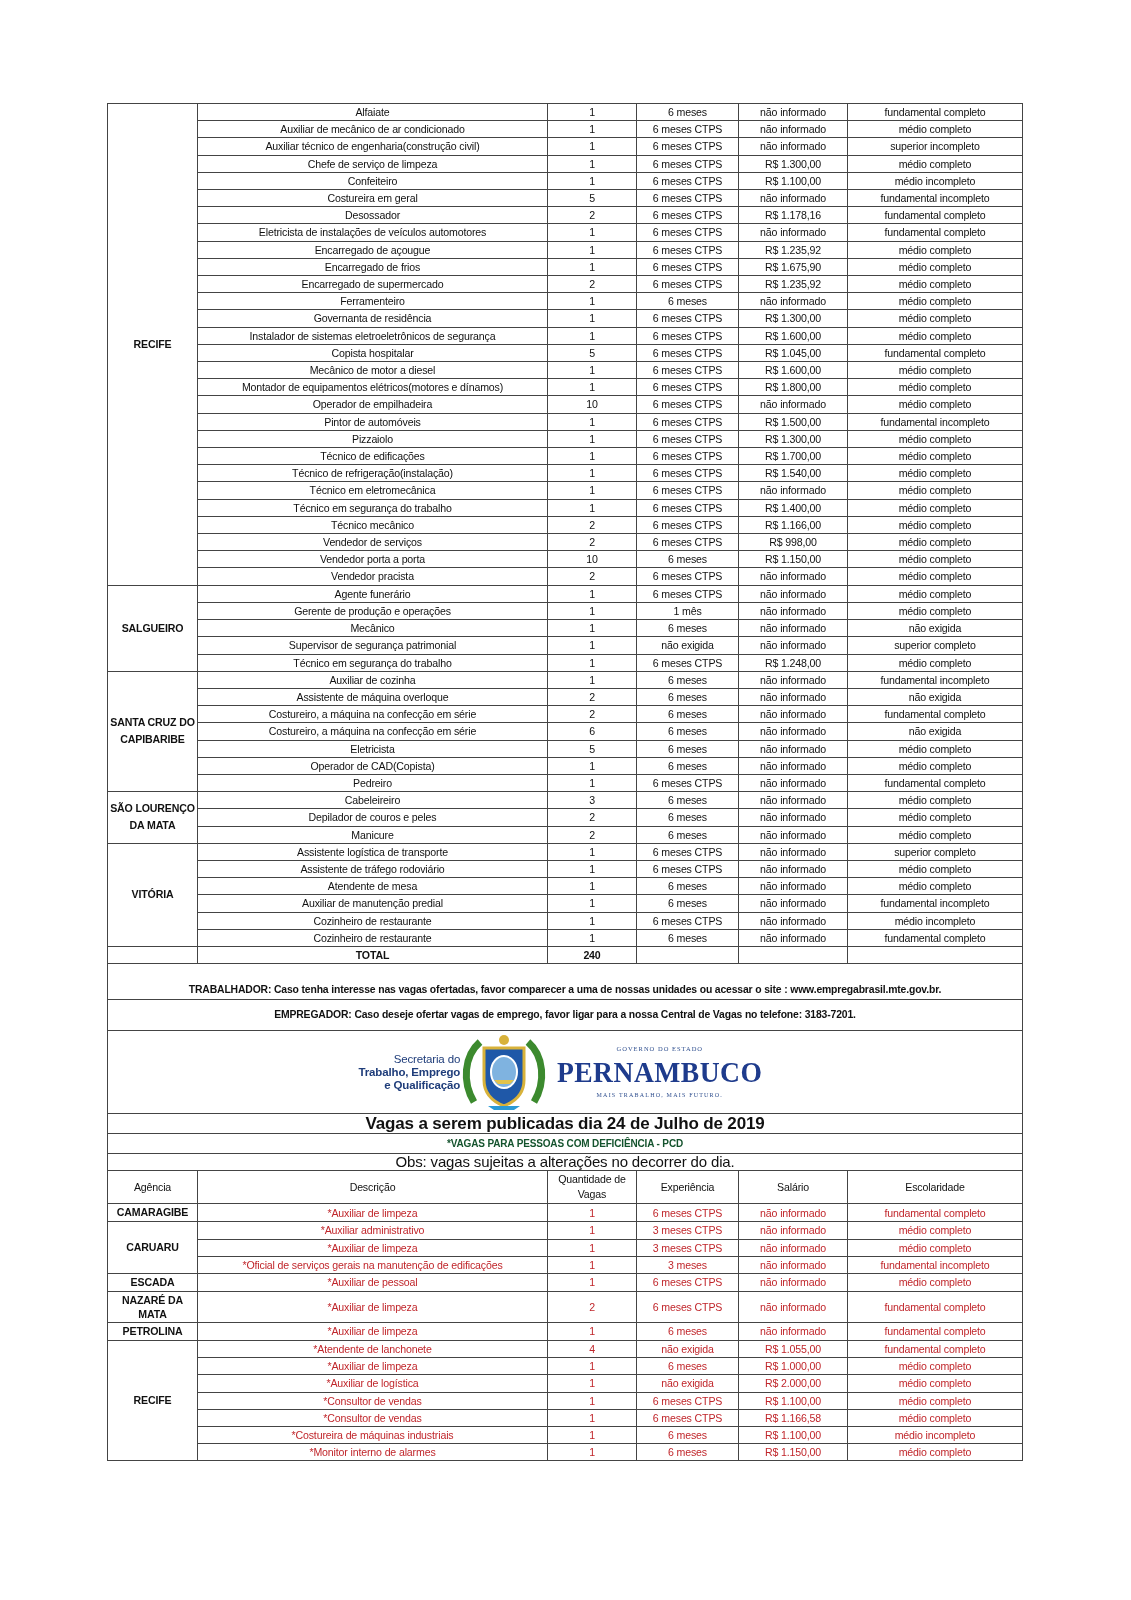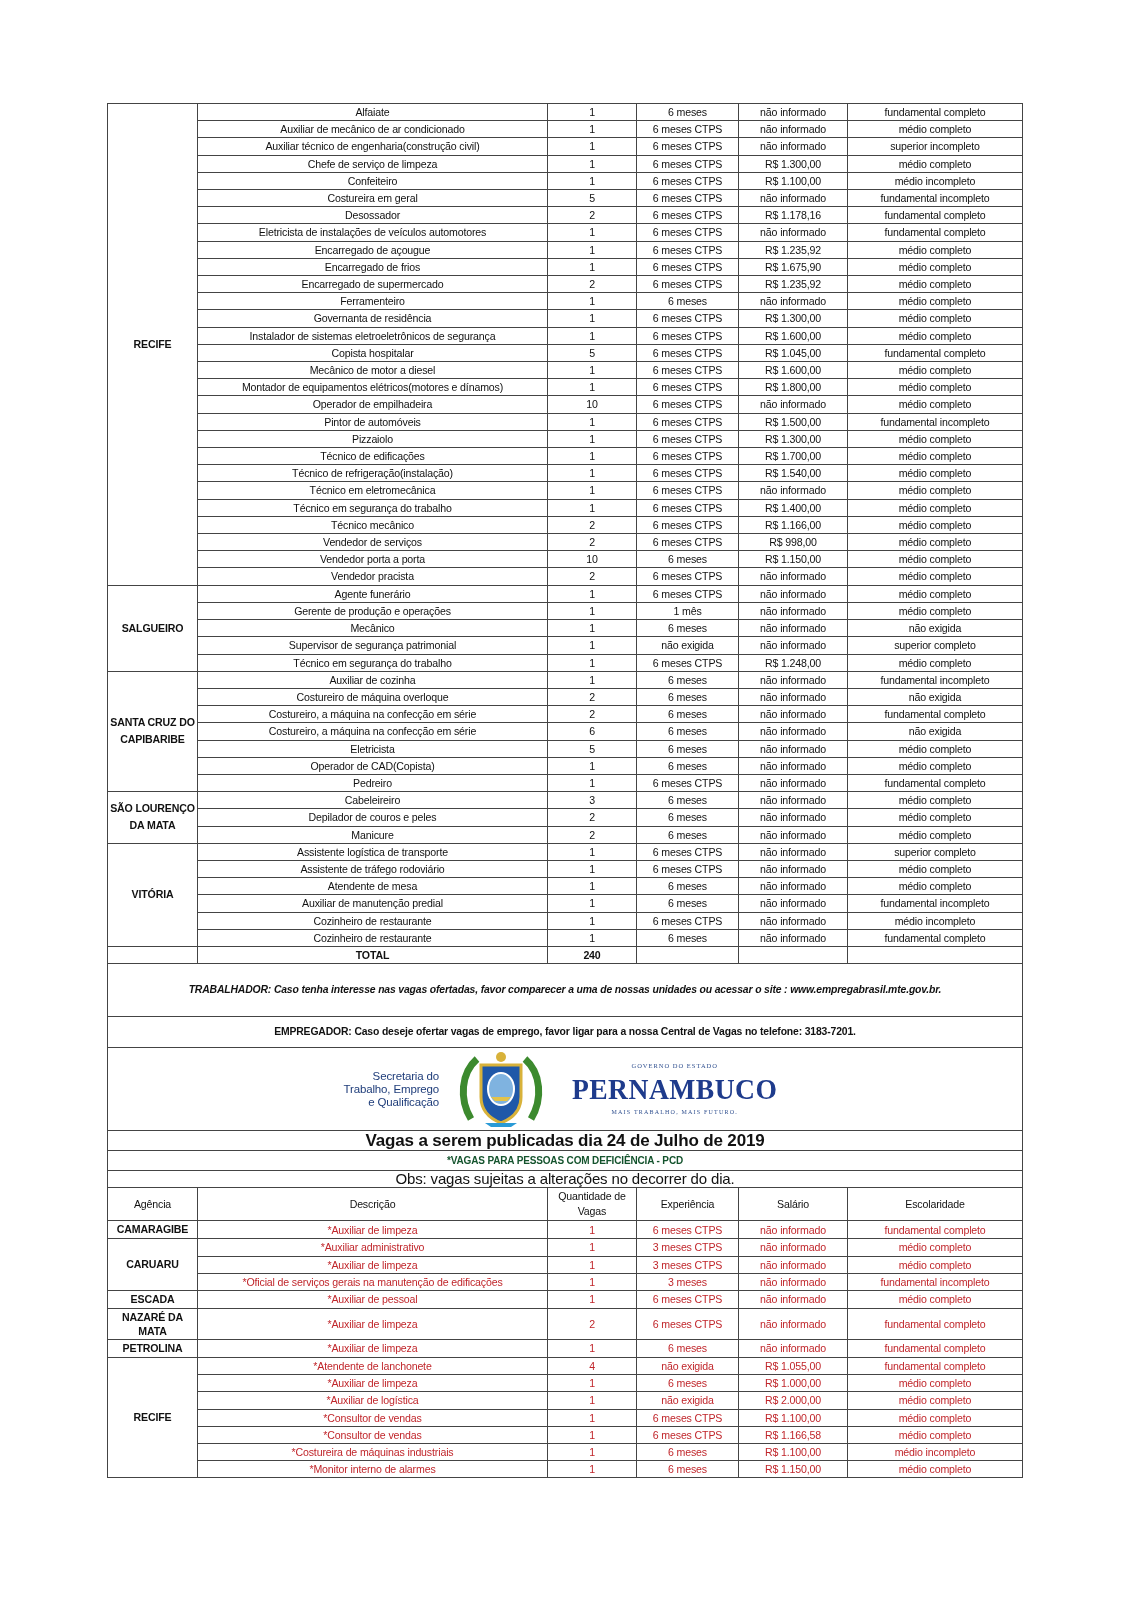--- a/index.html
+++ b/index.html
@@ -7,30 +7,30 @@
          font-family:"Liberation Sans", sans-serif; color:#111; }
   .sheet { position:absolute; left:107px; top:103px; width:915px; }
   table { border-collapse:collapse; table-layout:fixed; width:915px; }
   td { border:1px solid #444; padding:0; text-align:center; vertical-align:middle;
        font-size:10.6px; line-height:16.2px; height:16.2px; white-space:nowrap; overflow:hidden;
        font-family:"Liberation Sans Narrow","Liberation Sans", sans-serif; letter-spacing:-0.15px; }
   td.agency { font-weight:bold; white-space:normal; line-height:17px; font-size:10.6px; }
   td.pcd { color:#c0262b; }
   td.total-label, td.total-value { font-weight:bold; }
   .note-row td { height:17px; font-weight:bold; font-size:10.4px; }
-  .notice-top td { height:34px; vertical-align:bottom; padding-bottom:18px;font-style:italic; }
+  .notice-top td { height:34px; vertical-align:bottom; padding-bottom:1px; }
   .logo-row td { height:82px; }
   .title-row td { font-weight:bold; font-size:17px; height:19px; }
   .pcd-title td { font-weight:bold; font-size:10px; height:19px; color:#14532d; }
   .obs-row td { font-size:15px; height:16px; }
   .hdr td { height:32px; line-height:15px; white-space:normal; font-size:10.6px; }
   td.tall { height:30px; line-height:14px; }
-  .logos { display:flex; align-items:center; justify-content:center; gap:18px; height:82px; }
+  .logos { display:flex; align-items:center; justify-content:center; height:82px; }
   .sec { text-align:right; color:#1f3d7a; font-size:11.5px; line-height:13px; font-family:"Liberation Sans", sans-serif; }
-  .sec b { display:block; font-weight:normal; }
+  .sec b { display:block; font-weight:bold; }
   .crest { width:88px; height:80px; }
   .pe { text-align:center; color:#1f3d8a; font-family:Liberation Serif, serif; }
   .pe .gov { font-size:6.5px; letter-spacing:1px; color:#2f4f8f; }
   .pe .name { font-size:30px; font-weight:bold; letter-spacing:0.5px; line-height:30px; color:#1e3b8c; transform:scaleX(0.92); }
   .pe .slogan { font-size:6px; letter-spacing:1.2px; color:#2f4f8f; }
 </style>
 </head>
 <body>
 
 <div class="sheet">
@@ -279,21 +279,21 @@
         </tr>
         <tr>
           <td class="agency" rowspan="7">SANTA CRUZ DO CAPIBARIBE</td>
           <td>Auxiliar de cozinha</td>
           <td>1</td>
           <td>6 meses</td>
           <td>não informado</td>
           <td>fundamental incompleto</td>
         </tr>
         <tr>
-          <td>Costureiro de máquina overloque</td>
+          <td>Assistente de máquina overloque</td>
           <td>2</td>
           <td>6 meses</td>
           <td>não informado</td>
           <td>não exigida</td>
         </tr>
         <tr>
           <td>Costureiro, a máquina na confecção em série</td>
           <td>2</td>
           <td>6 meses</td>
           <td>não informado</td>

